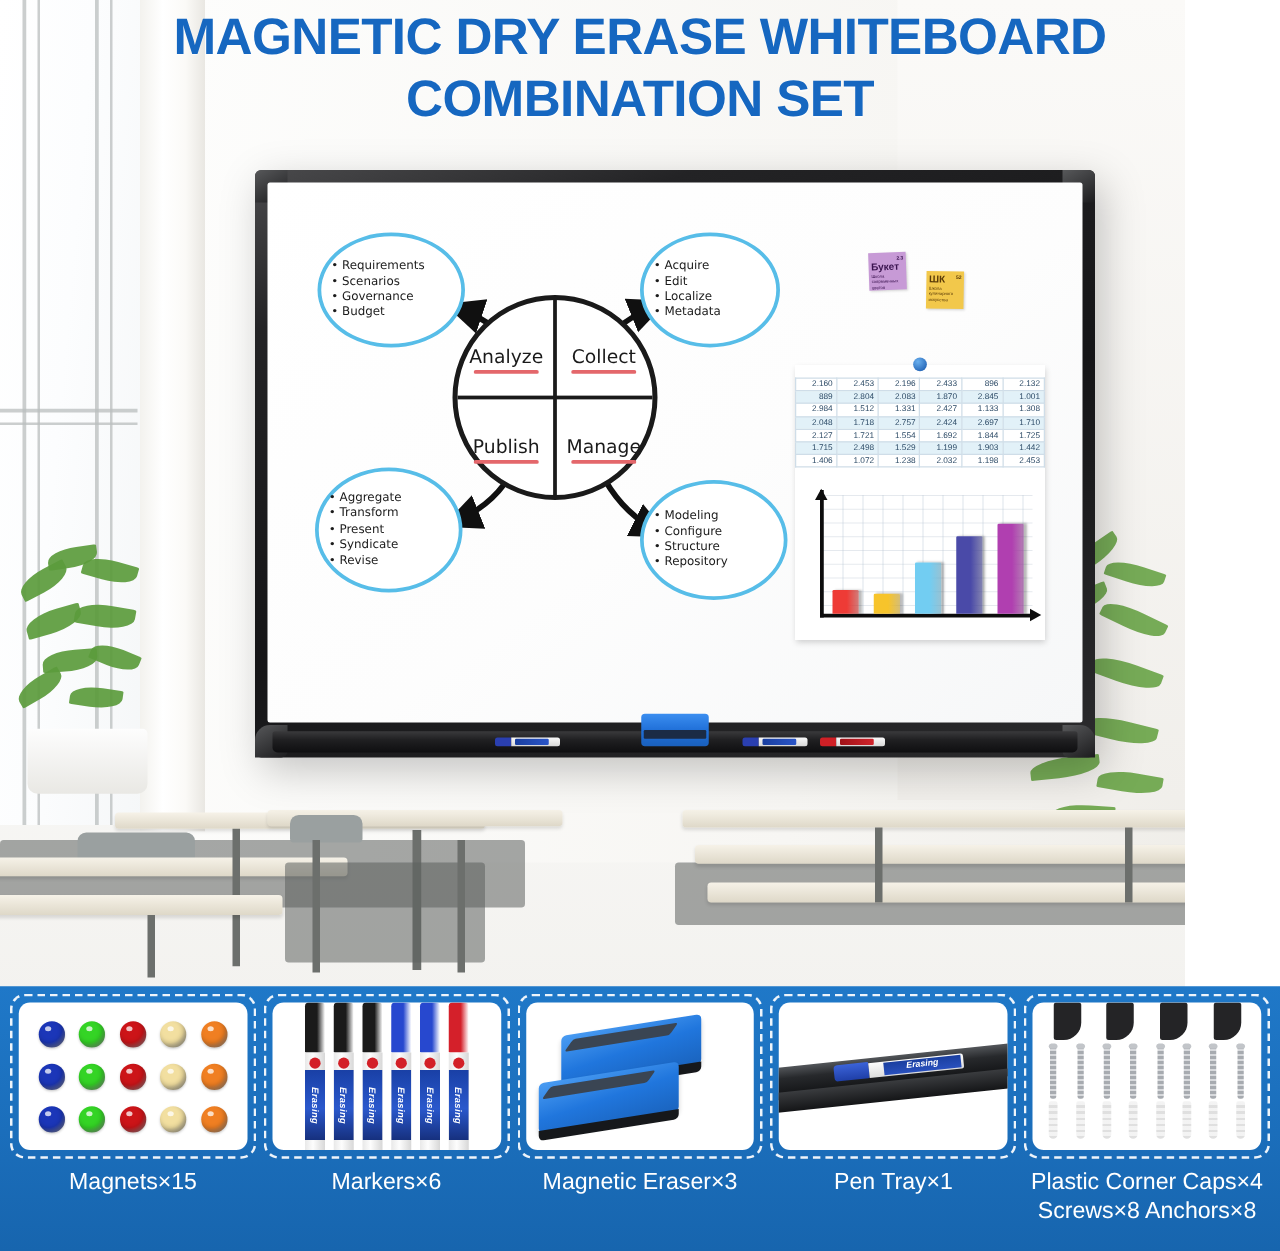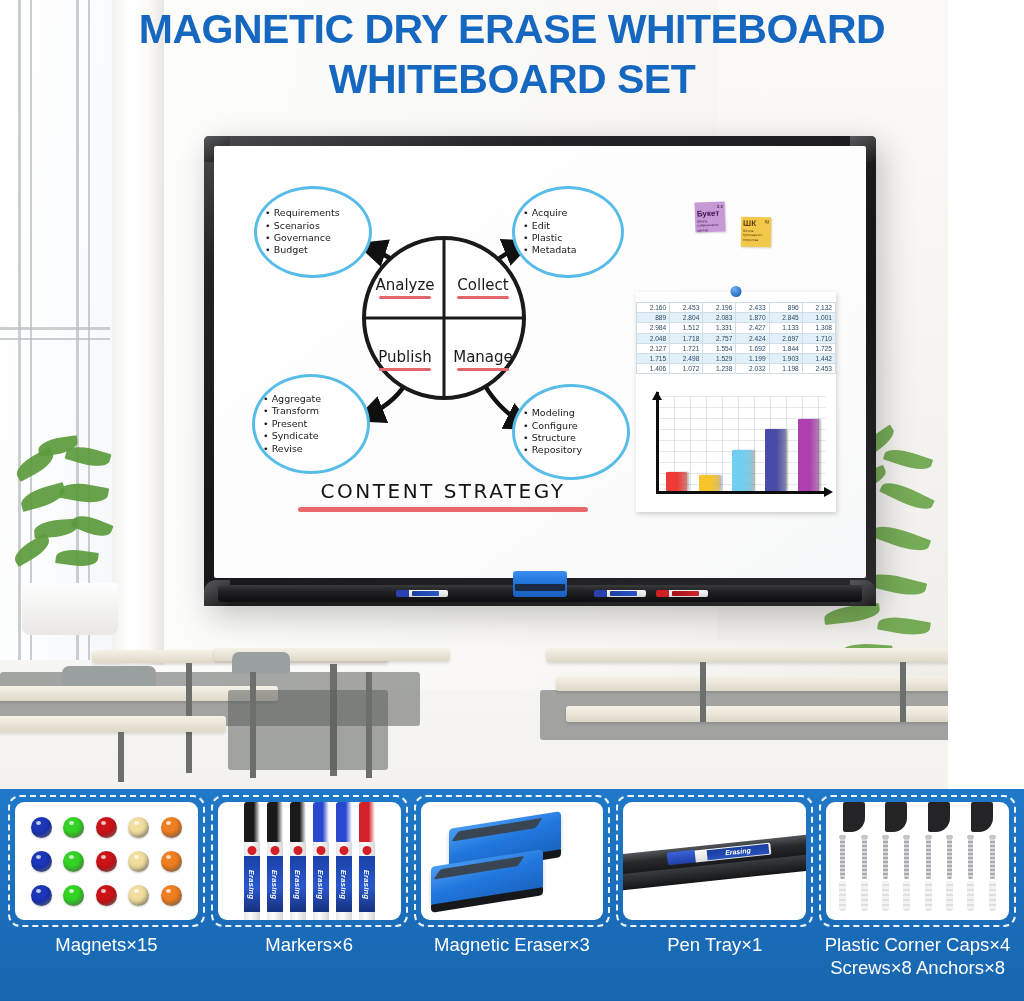--- a/index.html
+++ b/index.html
@@ -506,21 +506,21 @@
 
           <div class="bubble b-tl">
             <li>Requirements</li>
             <li>Scenarios</li>
             <li>Governance</li>
             <li>Budget</li>
           </div>
           <div class="bubble b-tr">
             <li>Acquire</li>
             <li>Edit</li>
-            <li>Plastic</li>
+            <li>Localize</li>
             <li>Metadata</li>
           </div>
           <div class="bubble b-br">
             <li>Modeling</li>
             <li>Configure</li>
             <li>Structure</li>
             <li>Repository</li>
           </div>
           <div class="bubble b-bl">
             <li>Aggregate</li>
@@ -544,24 +544,20 @@
             <div class="quad q-bl">
               <div class="quad-word">Publish</div>
               <div class="quad-underline"></div>
             </div>
             <div class="quad q-br">
               <div class="quad-word">Manage</div>
               <div class="quad-underline"></div>
             </div>
           </div>
 
-          <div class="heading-block">
-            <div class="heading-text">CONTENT  STRATEGY</div>
-            <div class="heading-underline"></div>
-          </div>
         </div>
 
         <div class="sticky purple" style="left:481px;top:56px;transform:rotate(-2deg)">
           <div class="sticky-num">2.3</div>
           <div class="sticky-title">Букет</div>
           <div class="sticky-sub">Школа современных цветов</div>
         </div>
         <div class="sticky yellow" style="left:527px;top:71px;transform:rotate(1deg)">
           <div class="sticky-num">52</div>
           <div class="sticky-title">ШК</div>
@@ -668,21 +664,21 @@
             </div>
         </div>
         <div class="tray-eraser"></div>
       </div>
     </div>
   </div>
 </div>
 
 <div class="header">
   <div class="header-line">MAGNETIC DRY ERASE WHITEBOARD</div>
-  <div class="header-line">WHITEBOARD SET</div>
+  <div class="header-line">COMBINATION SET</div>
 </div>
 
 <div class="banner">
   <div class="panels">
 
     <div class="panel">
       <div class="panel-card">
         <div class="magnet-grid" id="magnet-grid">
             <div class="magnet" style="background: radial-gradient(circle at 35% 28%, rgb(27, 54, 184), rgb(27, 54, 184) 55%, rgba(0, 0, 0, 0.35));"></div>
             <div class="magnet" style="background: radial-gradient(circle at 35% 28%, rgb(52, 212, 37), rgb(52, 212, 37) 55%, rgba(0, 0, 0, 0.35));"></div>

